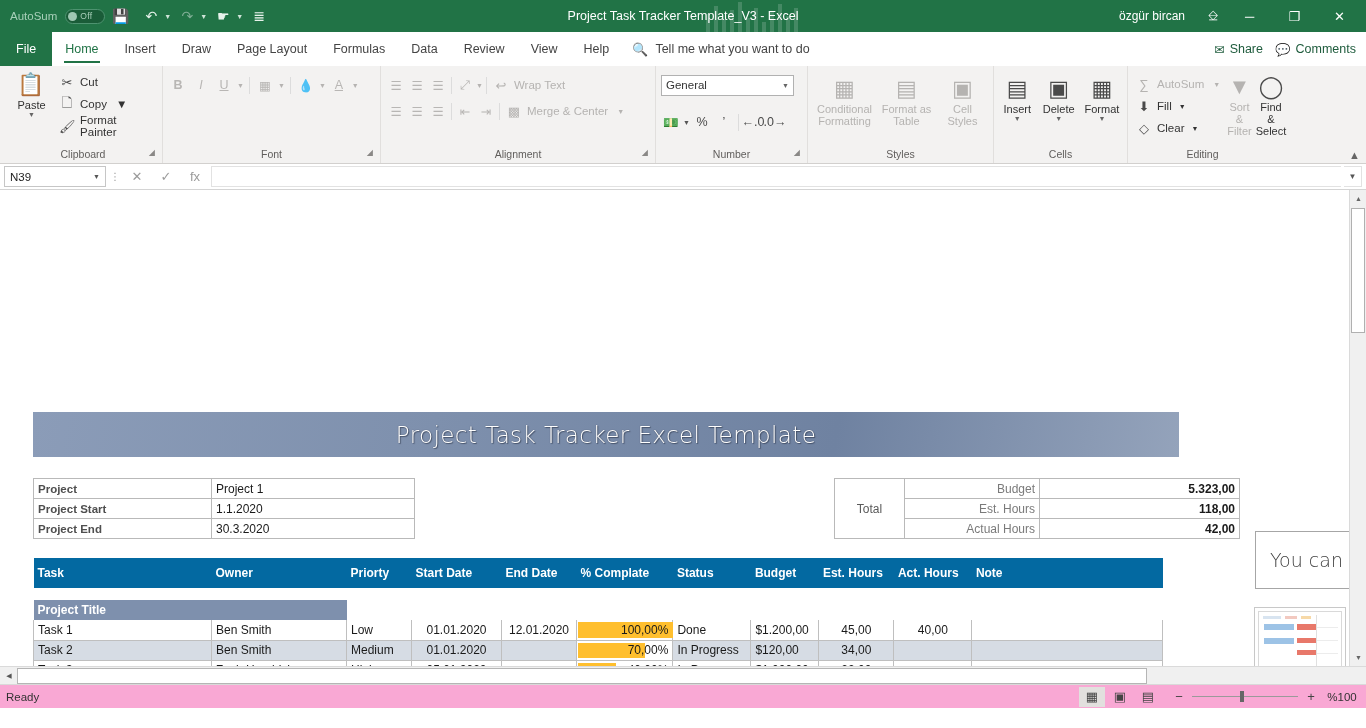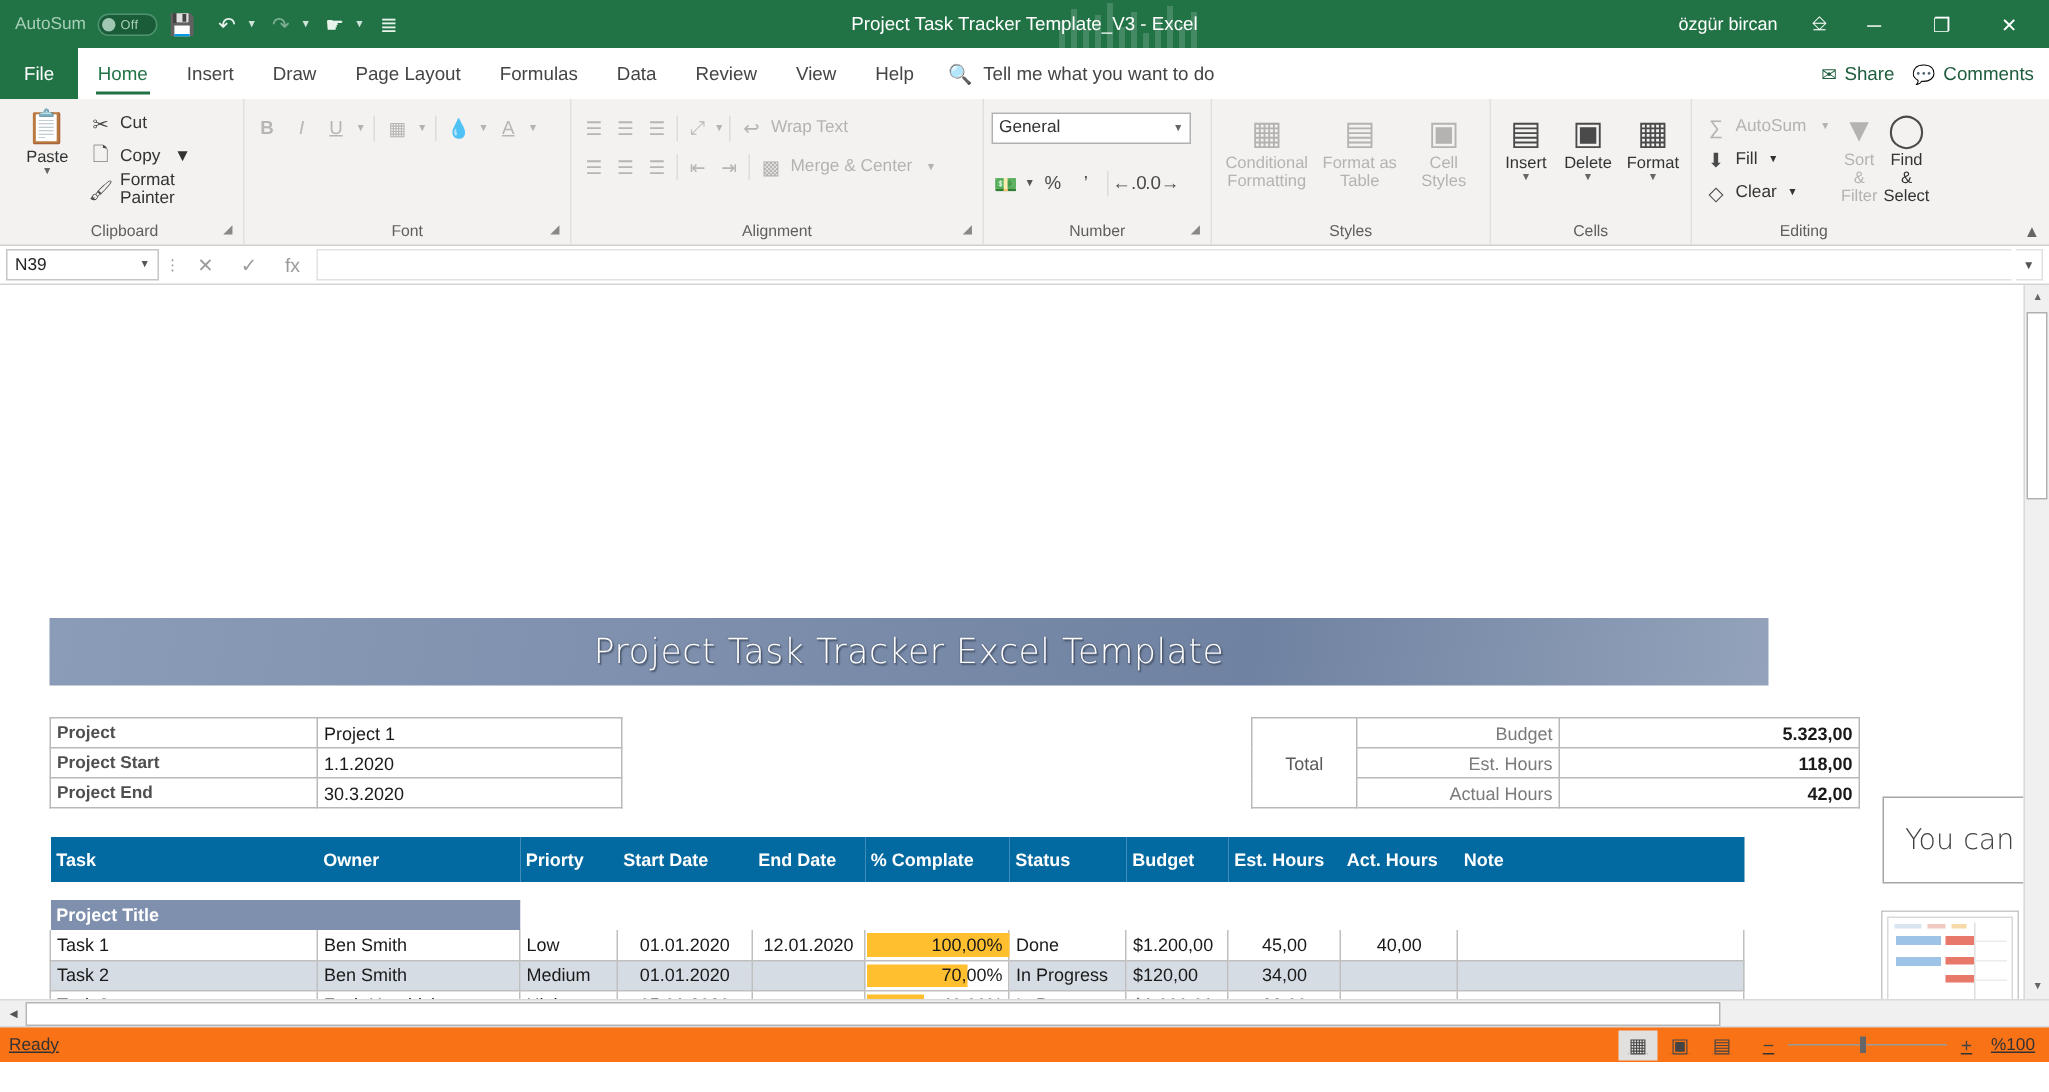--- a/index.html
+++ b/index.html
@@ -220,22 +220,22 @@
   .hscrollbar {
     height: 18px; background: #f0f0f0; display: flex; align-items: center;
     border-top: 1px solid #dadada; padding: 0 1px;
   }
   .hs-btn { width: 16px; height: 16px; display:flex; align-items:center; justify-content:center; font-size:7px; color:#555; }
   .hs-track { flex: 1; height: 16px; position: relative; background: #f0f0f0; }
   .hs-thumb { position: absolute; left: 0; top: 0; bottom: 0; width: 1130px; background: #ffffff; border: 1px solid #b5b5b5; }
 
   
   .statusbar {
-    height: 24px; background: #f97316; border-top: 1px solid #d9d9d9;
-    display: flex; align-items: center; padding: 0 6px; font-size: 11.5px; color: #333; text-decoration: underline;
+    height: 24px; background: #f9a8d4; border-top: 1px solid #d9d9d9;
+    display: flex; align-items: center; padding: 0 6px; font-size: 11.5px; color: #333;
   }
   .sb-right { margin-left: auto; display: flex; align-items: center; gap: 2px; }
   .viewbtn { width: 26px; height: 20px; display:flex; align-items:center; justify-content:center; font-size: 13px; color:#444; }
   .viewbtn.active { background: #e2e0de; }
   .zoomctl { display: flex; align-items: center; gap: 7px; margin-left: 10px; }
   .zoom-minus, .zoom-plus { font-size: 13px; color: #444; width: 12px; text-align:center; }
   .zoom-track { width: 106px; height: 1px; background: #9a9a9a; position: relative; }
   .zoom-knob { position: absolute; left: 48px; top: -5px; width: 4px; height: 11px; background: #666; }
   .zoom-pct { font-size: 11.5px; color: #333; width: 36px; text-align: center; }
 </style>

